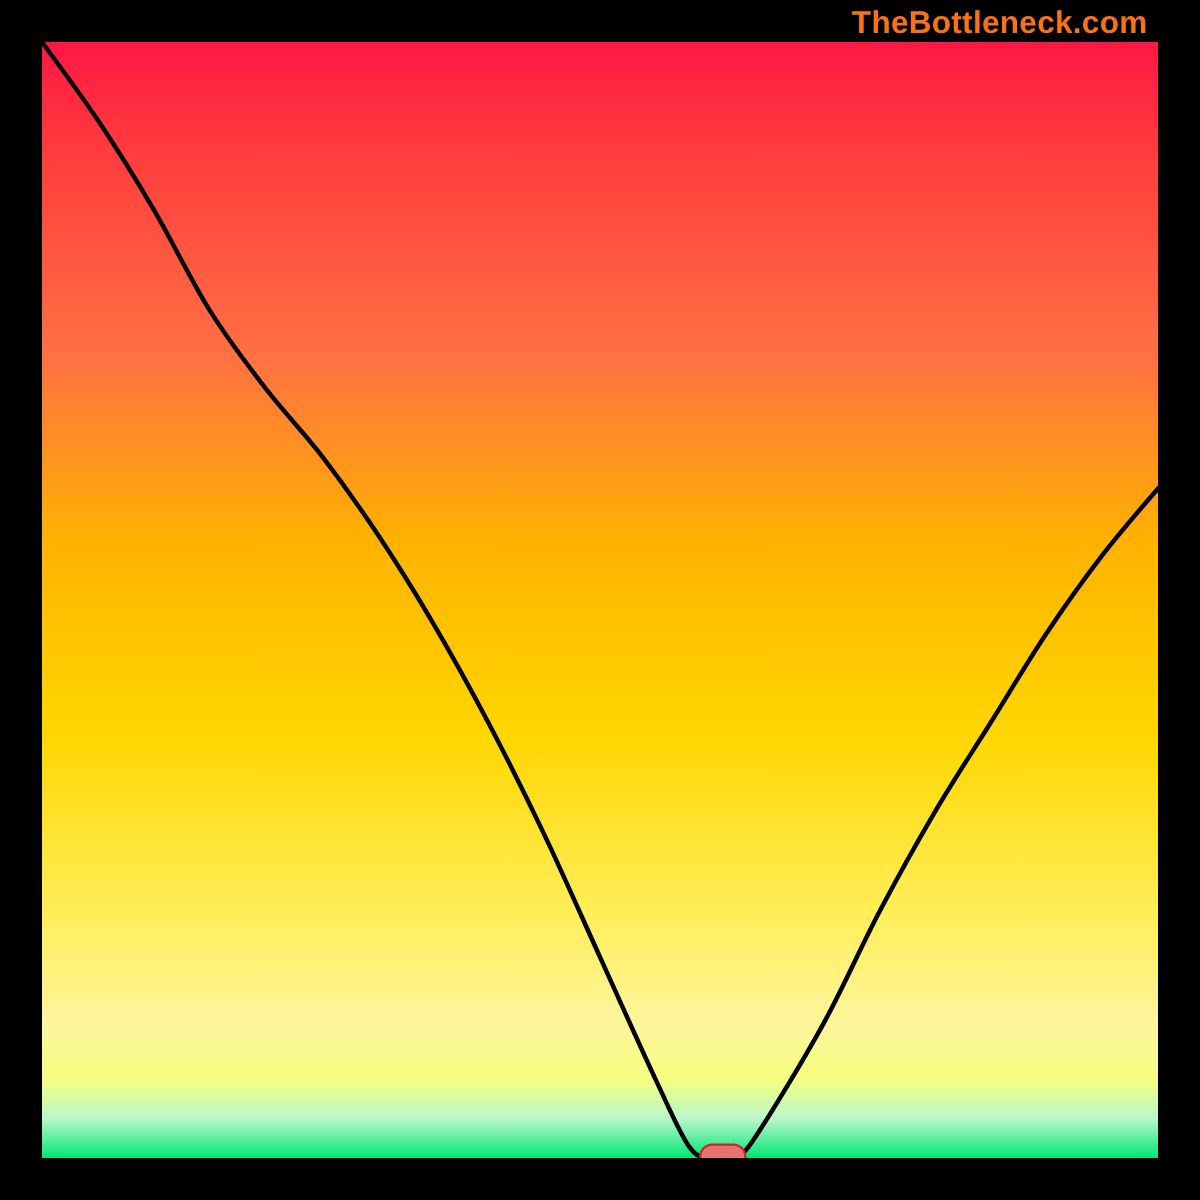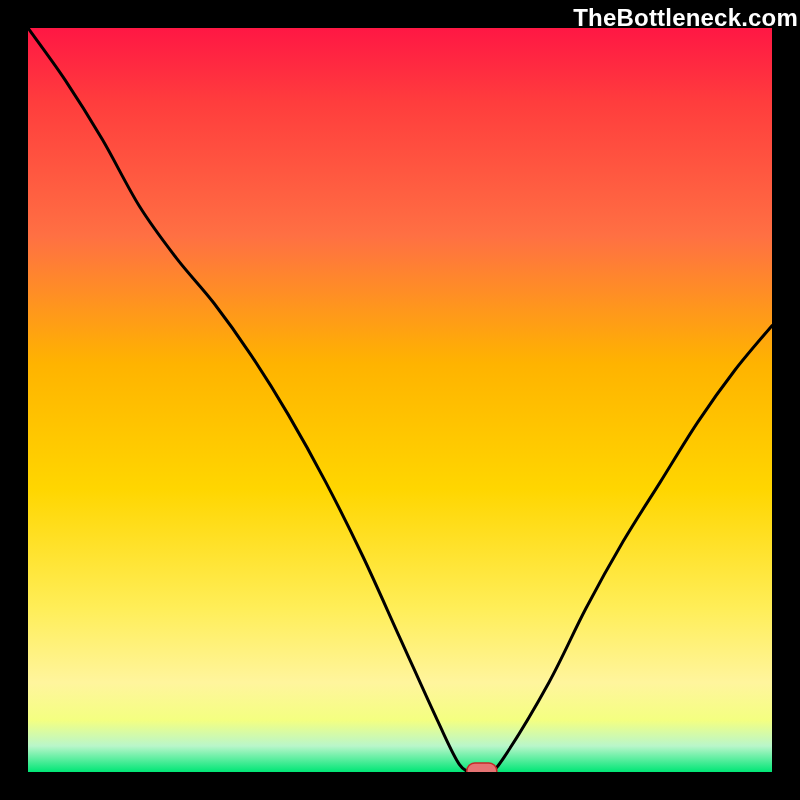--- a/index.html
+++ b/index.html
@@ -13,23 +13,23 @@
   }
   .outer {
     position: relative;
     width: 800px;
     height: 800px;
     background: #000;
   }
   .watermark {
     position: absolute;
     top: 4px;
-    right: 2px;
-    color: #ffffff;
-    font-size: 24px;
+    right: 35px;
+    color: #f97316;
+    font-size: 21px;
     font-weight: 600;
     letter-spacing: 0.2px;
     z-index: 10;
   }
   .plot-area {
     position: absolute;
     left: 28px;
     top: 28px;
     width: 744px;
     height: 744px;

